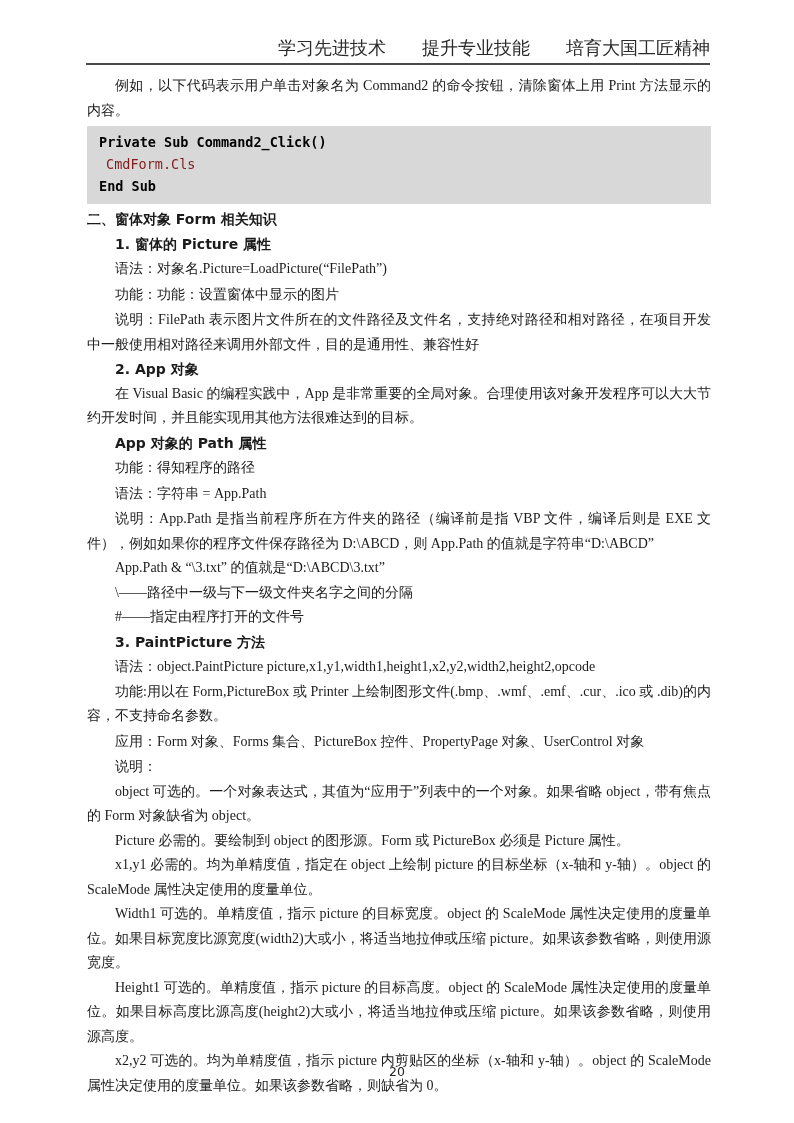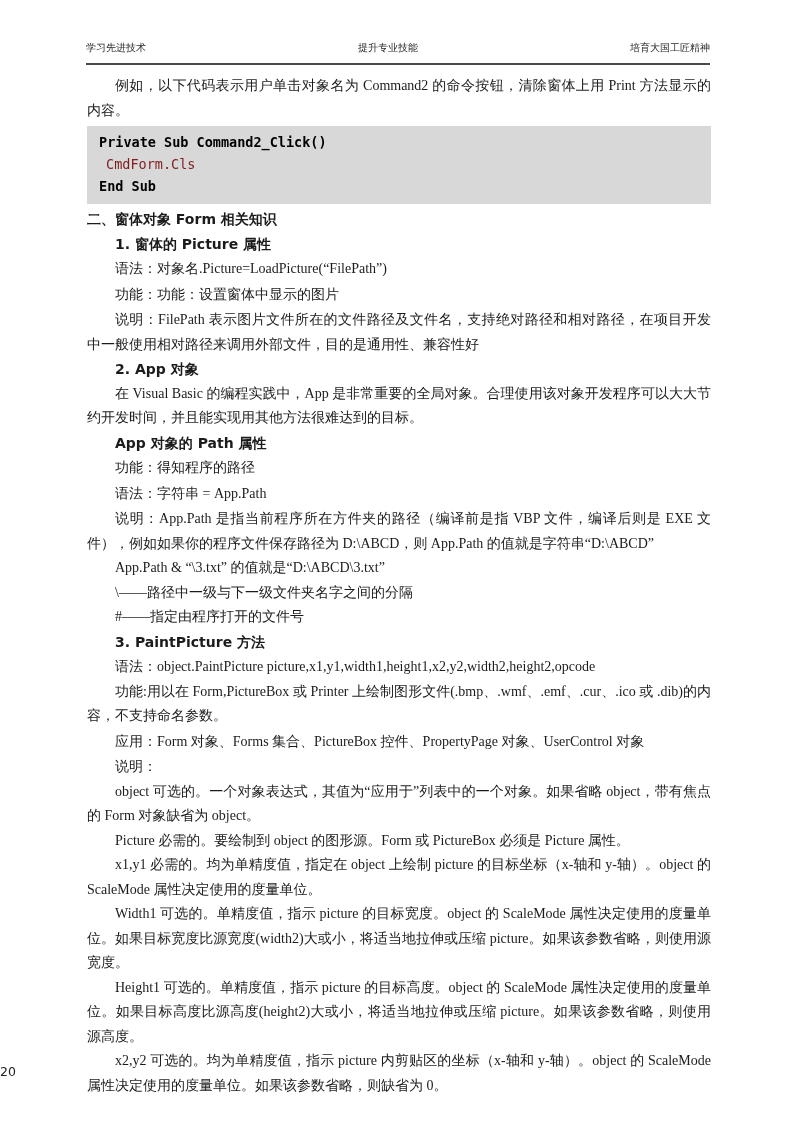--- a/index.html
+++ b/index.html
@@ -8,23 +8,23 @@
     width:794px; height:1123px;
     margin:0 auto;
     background:#ffffff;
     overflow:hidden;
     font-family:"Liberation Serif","DejaVu Serif",serif;
     color:#1b1b1b;
   }
   .header {
     position:absolute;
     top:40px; left:86px; right:84px;
-    display:flex; justify-content:space-between; gap:36px;
+    display:flex; justify-content:flex-end; gap:36px;
     font-family:"DejaVu Sans","Liberation Sans",sans-serif;
-    font-size:10px; line-height:16px; color:#2a2a2a;
+    font-size:18px; line-height:16px; color:#2a2a2a;
     border-bottom:2px solid #4a4a4a;
     padding-bottom:7px;
   }
   .content {
     position:absolute;
     top:74px; left:87px; width:624px;
     font-size:14px; line-height:24.5px;
     text-align:justify;
   }
   .para { margin:0; text-indent:2em; }
@@ -47,21 +47,21 @@
     font-family:"DejaVu Sans Mono","Liberation Mono",monospace;
     font-size:13.5px; line-height:22px;
     text-indent:0;
   }
   .code-line { white-space:pre; }
   .code-line.bold { font-weight:bold; color:#000; }
   .code-line.plain { color:#7f1d1d; padding-left:7px; }
   .footer {
     position:absolute;
     bottom:44px; left:0; width:100%;
-    text-align:left;
+    text-align:center;
     font-size:12.5px; color:#222;
     font-family:"DejaVu Sans","Liberation Sans",sans-serif;
   }
 </style>
 </head>
 <body>
 
 <div class="page">
 
   <div class="header">

